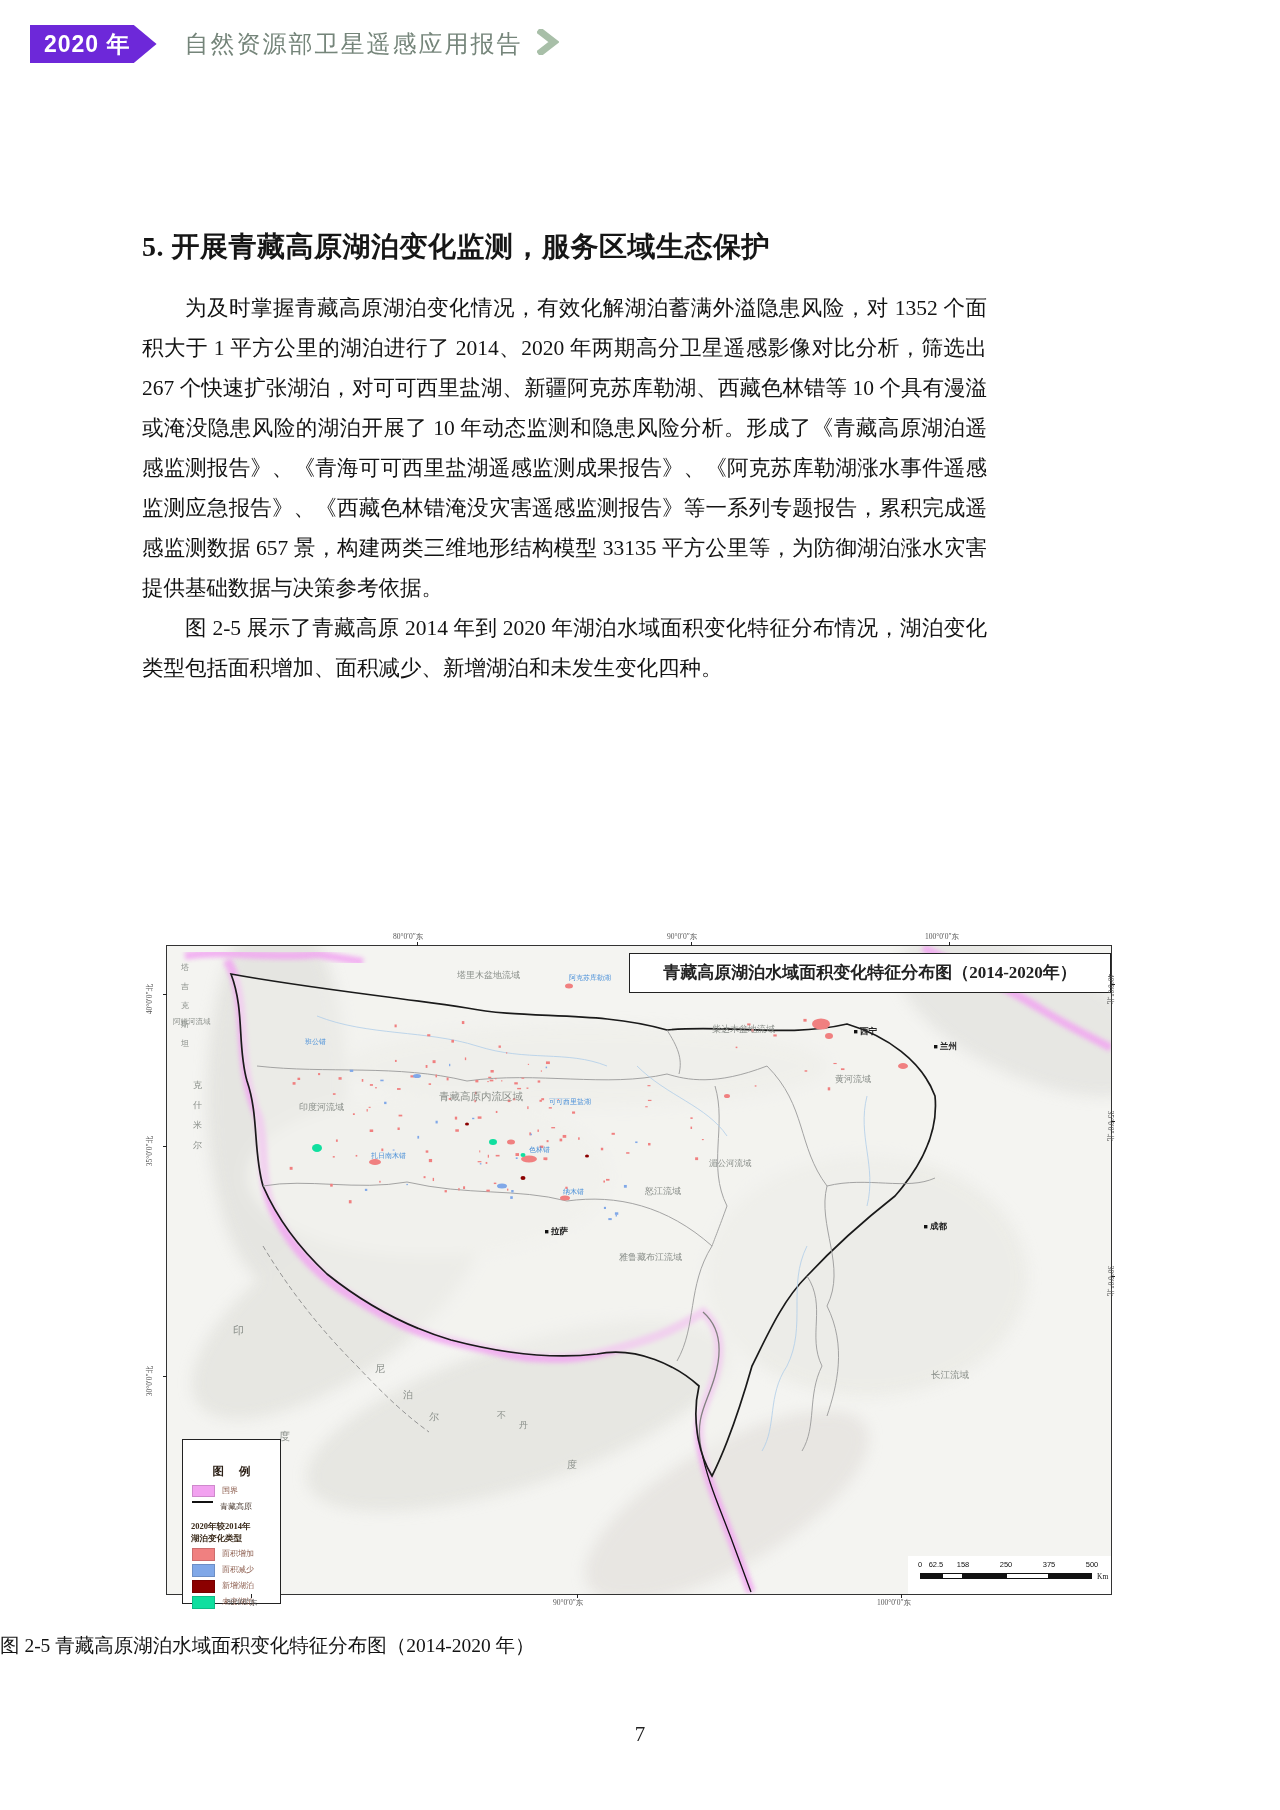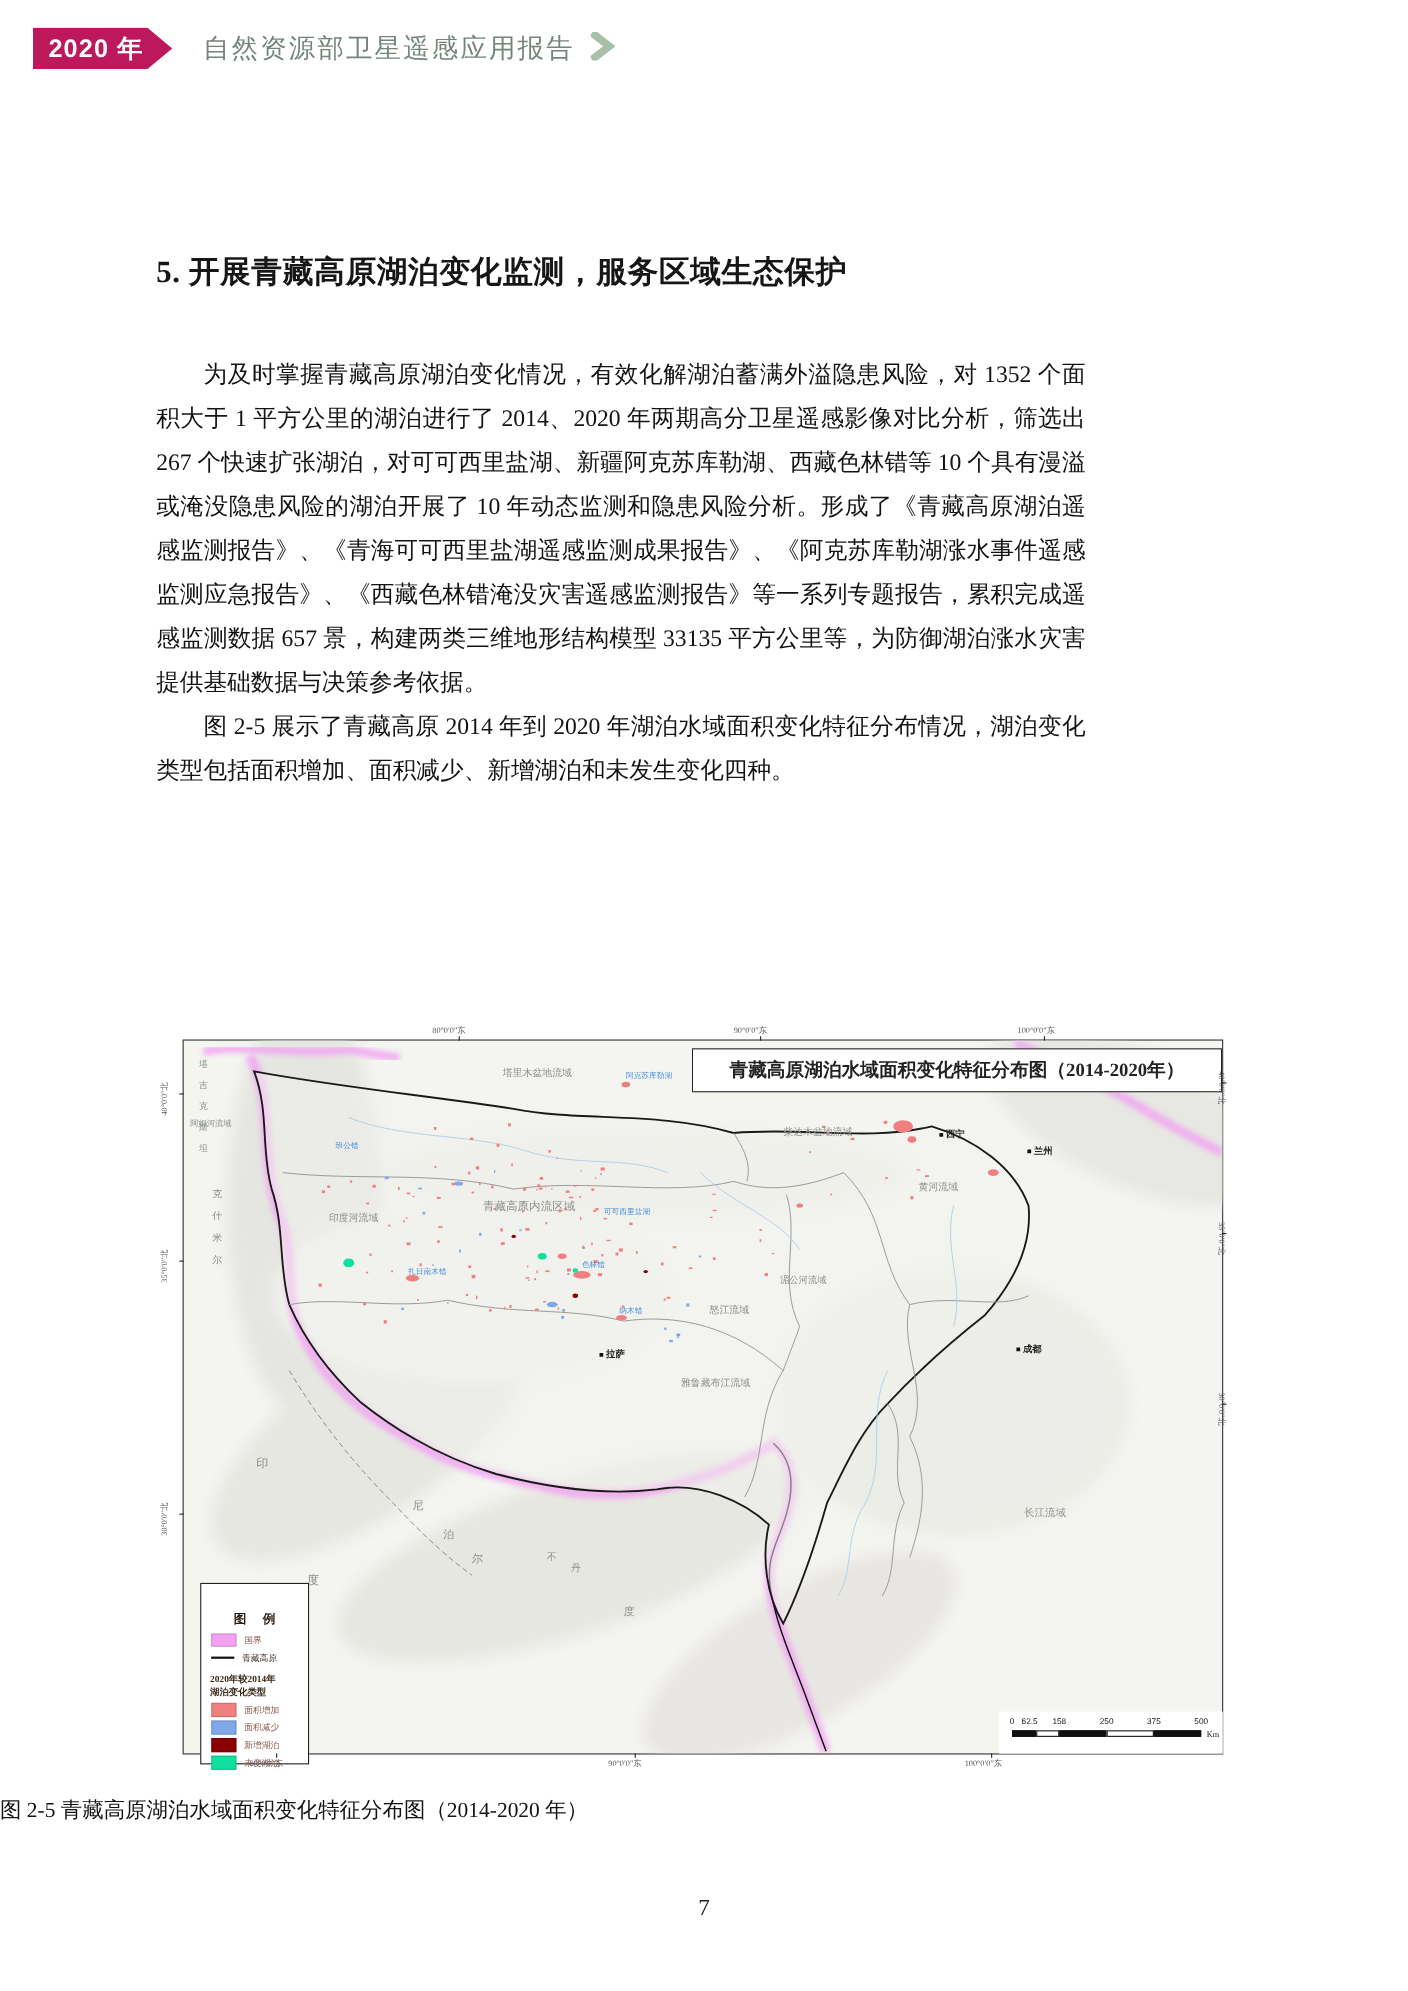--- a/index.html
+++ b/index.html
@@ -1,41 +1,41 @@
 <!DOCTYPE html>
 <html><head>
 <meta charset="utf-8">
 <style>
   html,body{margin:0;padding:0;background:#ffffff;}
   .page{position:relative;width:1280px;height:1810px;background:#ffffff;overflow:hidden;
         font-family:"Liberation Serif","DejaVu Serif",serif;color:#111;}
   
   .hdr{position:absolute;top:24px;left:30px;height:40px;display:flex;align-items:center;}
-  .hdr-badge{background:#be185d;color:#fff;font-family:"Liberation Sans","DejaVu Sans",sans-serif;
+  .hdr-badge{background:#6d28d9;color:#fff;font-family:"Liberation Sans","DejaVu Sans",sans-serif;
      font-weight:bold;font-size:23px;line-height:38px;padding:0 26px 0 14px;height:38px;
      clip-path:polygon(0 0,82% 0,100% 50%,82% 100%,0 100%);letter-spacing:1px;}
   .hdr-title{margin-left:28px;font-size:24px;color:#75857a;letter-spacing:2px;
      font-family:"Liberation Sans","DejaVu Sans",sans-serif;}
   .hdr-chev{margin-left:14px;display:inline-block;}
   
   .sec-h{position:absolute;top:228px;left:142px;font-size:28px;font-weight:bold;color:#161616;letter-spacing:.5px;}
   .bodytxt{position:absolute;top:288px;left:142px;width:845px;font-size:21.5px;line-height:40px;
-     text-align:justify;color:#131313;margin-top:32px;}
+     text-align:justify;color:#131313;}
   .bodytxt p{margin:0;text-indent:2em;}
   
   .map{position:absolute;left:166px;top:945px;width:944px;height:648px;background:#f4f4f1;
        border:1px solid #333;box-sizing:content-box;}
   .map svg{position:absolute;left:0;top:0;}
   .map-titlebox{position:absolute;right:0px;top:7px;width:480px;height:38px;background:#fff;
        border:1px solid #222;text-align:center;line-height:38px;font-size:17px;font-weight:bold;color:#222;}
   .legend{position:absolute;left:15px;top:493px;width:97px;height:163px;background:#fff;
        border:1px solid #222;font-size:8px;}
   .legend .lg-title{text-align:center;font-weight:bold;font-size:11.5px;letter-spacing:6px;
        margin:24px 0 6px 6px;color:#2a1e14;}
-  .lg-row{display:flex;align-items:center;margin:4px 0 4px 9px;height:12px;}
+  .lg-row{display:flex;margin:4px 0 4px 9px;height:12px;}
   .lg-sw{width:21px;height:10px;margin-right:7px;flex:0 0 auto;border:.5px solid rgba(0,0,0,.15);}
   .lg-line{width:21px;height:0;border-top:2px solid #111;margin-right:7px;flex:0 0 auto;}
   .lg-lab{color:#8a5a4a;font-size:8px;white-space:nowrap;}
   .lg-lab.dark{color:#44342a;}
   .lg-sub{margin:7px 0 2px 8px;font-weight:bold;color:#3a2a1a;font-size:8.5px;line-height:12px;}
   .scalebar{position:absolute;left:741px;top:610px;width:203px;height:38px;background:#fff;}
   .sb-lab{position:absolute;top:4px;font-size:7.5px;color:#111;transform:translateX(-50%);
        font-family:"Liberation Sans","DejaVu Sans",sans-serif;}
   .sb-seg{position:absolute;top:17px;height:6px;border:.8px solid #111;box-sizing:border-box;}
   .sb-km{position:absolute;top:16px;font-size:7.5px;color:#111;font-family:Liberation Serif, serif;}

